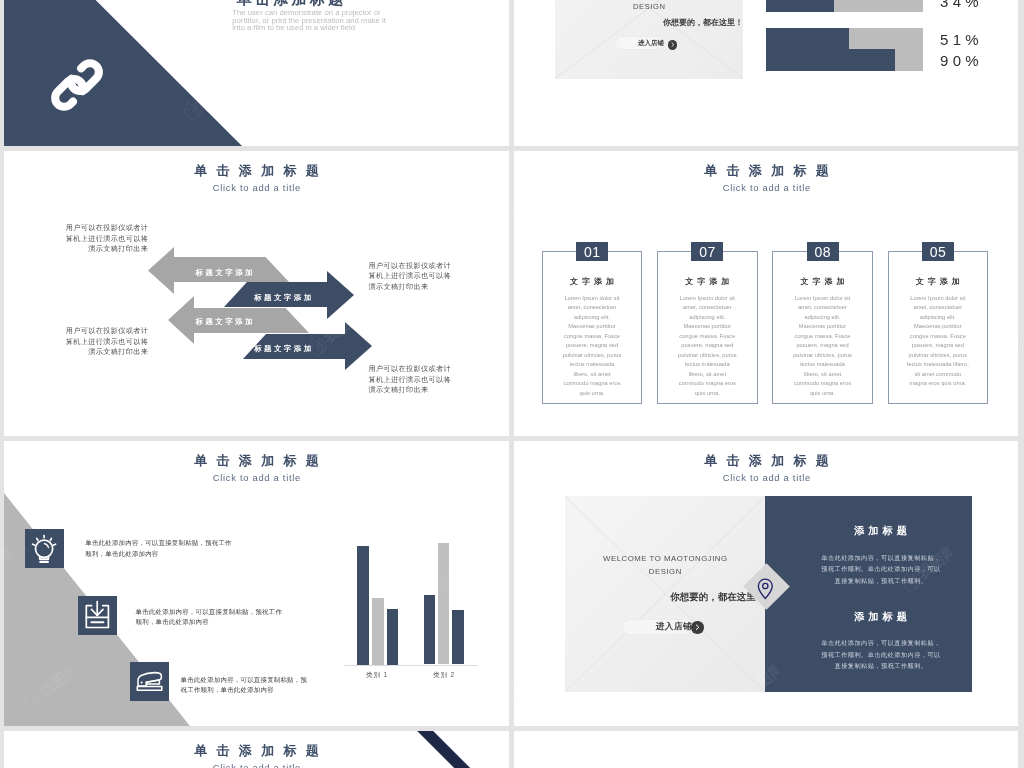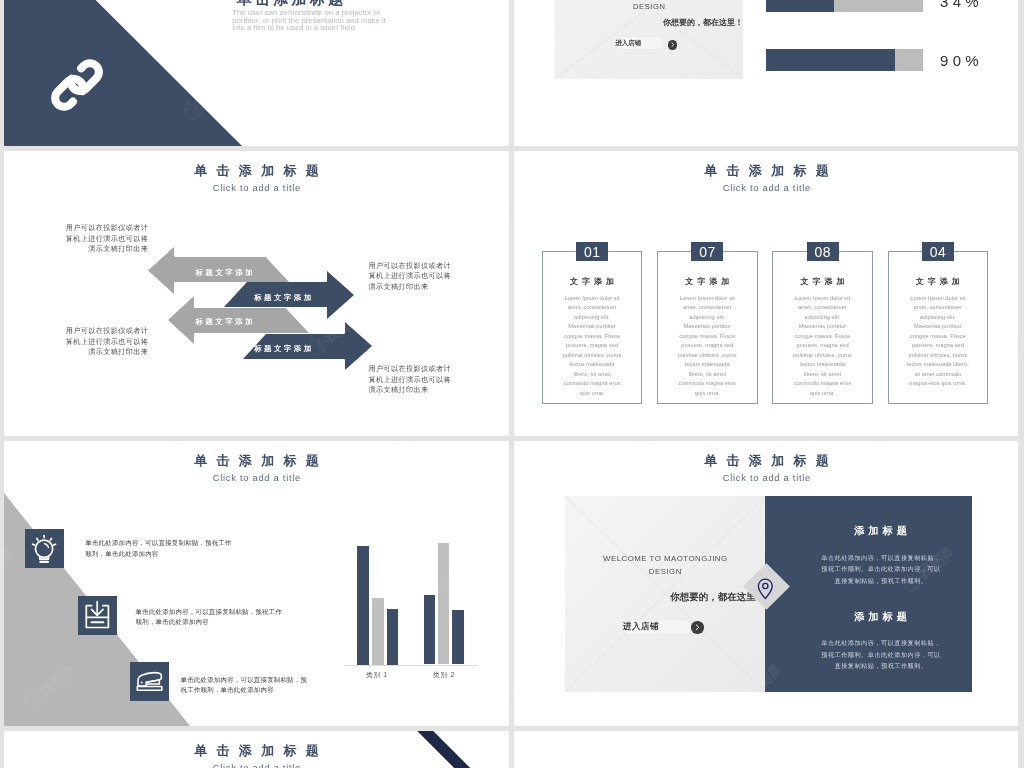--- a/index.html
+++ b/index.html
@@ -34,21 +34,21 @@
      letter-spacing:4.3px;line-height:23px;white-space:nowrap;}
 
   
   .ad{position:absolute;overflow:hidden;
       background:linear-gradient(135deg,#f3f3f3 0%,#efefef 55%,#ececec 100%);}
   .ad-x{position:absolute;left:0;top:0;}
   .ad-l1{position:absolute;left:0;width:100%;text-align:center;color:#4f4f4f;}
   .ad-l2{position:absolute;left:0;width:100%;text-align:right;color:#3a3a3a;font-weight:bold;}
   .ad-btn{position:absolute;border-radius:12px;background:rgba(255,255,255,0.42);
      box-shadow:0 0 0 0.7px #e8e8e8 inset;}
-  .ad-btn-lab{position:absolute;left:0;width:100%;text-align:left;color:#3b3b3b;font-weight:bold;}
+  .ad-btn-lab{position:absolute;left:0;width:100%;text-align:right;color:#3b3b3b;font-weight:bold;}
   .ad-circ{position:absolute;border-radius:50%;background:#3c3c3c;}
 
   
   .arw{position:absolute;}
   .arw-lab{position:absolute;color:#fff;font-size:7.5px;letter-spacing:2.4px;
      text-indent:2.4px;font-weight:bold;text-align:center;line-height:8px;}
   .note{position:absolute;color:#4d4d4d;font-size:7.1px;line-height:10.8px;letter-spacing:0.4px;}
 
   
   .card{position:absolute;border:1px solid #8e9ab0;box-sizing:border-box;background:#fff;}
@@ -102,20 +102,24 @@
     <div>The user can demonstrate on a projector or</div>
     <div>porttitor, or print the presentation and make it</div>
     <div>into a film to be used in a wider field</div>
   </div>
 </div>
 
 <div class="slide c2 r0">
   <div class="pb" style="top:129.4px">
     <div class="pb-fill" style="width:43%"></div>
     <div class="pb-lab">34%</div>
+  </div>
+  <div class="pb" style="top:167.4px">
+    <div class="pb-fill" style="width:53%"></div>
+    <div class="pb-lab">51%</div>
   </div>
   <div class="pb" style="top:188px">
     <div class="pb-fill" style="width:82%"></div>
     <div class="pb-lab">90%</div>
   </div>
   <div class="ad" style="left:40.9px;top:76.1px;width:188.2px;height:141.7px">
     <svg class="ad-x" width="188.2" height="141.7">
       <line x1="0" y1="0" x2="188.2" y2="141.7" stroke="#dedede" stroke-width="0.7"></line>
       <line x1="188.2" y1="0" x2="0" y2="141.7" stroke="#dedede" stroke-width="0.7"></line>
     </svg>
@@ -164,21 +168,21 @@
   <div class="card-b" style="left:47.2px;top:142.8px;width:61.7px">Lorem Ipsum dolor sit amet, consectetuer adipiscing elit. Maecenas porttitor congue massa. Fusce posuere, magna sed pulvinar ultricies, purus lectus malesuada libero, sit amet commodo magna eros quis urna.</div>
   <div class="card" style="left:143.0px;top:99.5px;width:100.7px;height:153px"></div>
   <div class="card-badge" style="left:177.35px;top:90.69999999999999px">07</div>
   <div class="card-h" style="left:143.0px;top:125.6px;width:100.7px">文字添加</div>
   <div class="card-b" style="left:162.5px;top:142.8px;width:61.7px">Lorem Ipsum dolor sit amet, consectetuer adipiscing elit. Maecenas porttitor congue massa. Fusce posuere, magna sed pulvinar ultricies, purus lectus malesuada libero, sit amet commodo magna eros quis urna.</div>
   <div class="card" style="left:258.2px;top:99.5px;width:100.7px;height:153px"></div>
   <div class="card-badge" style="left:292.55px;top:90.69999999999999px">08</div>
   <div class="card-h" style="left:258.2px;top:125.6px;width:100.7px">文字添加</div>
   <div class="card-b" style="left:277.7px;top:142.8px;width:61.7px">Lorem Ipsum dolor sit amet, consectetuer adipiscing elit. Maecenas porttitor congue massa. Fusce posuere, magna sed pulvinar ultricies, purus lectus malesuada libero, sit amet commodo magna eros quis urna.</div>
   <div class="card" style="left:373.5px;top:99.5px;width:100.7px;height:153px"></div>
-  <div class="card-badge" style="left:407.85px;top:90.69999999999999px">04</div>
+  <div class="card-badge" style="left:407.85px;top:90.69999999999999px">05</div>
   <div class="card-h" style="left:373.5px;top:125.6px;width:100.7px">文字添加</div>
   <div class="card-b" style="left:392.2px;top:142.8px;width:63.3px">Lorem Ipsum dolor sit amet, consectetuer adipiscing elit. Maecenas porttitor congue massa. Fusce posuere, magna sed pulvinar ultricies, purus lectus malesuada libero, sit amet commodo magna eros quis urna.</div>
 </div>
 
 <div class="slide c1 r2">
   <div class="abs wedge-gray"></div>
   <div class="t-cn" style="top:13px">单击添加标题</div>
   <div class="t-en" style="top:32px">Click to add a title</div>
   <div class="ic" style="left:21.1px;top:87.8px">
         <svg viewBox="0 0 39 39">

